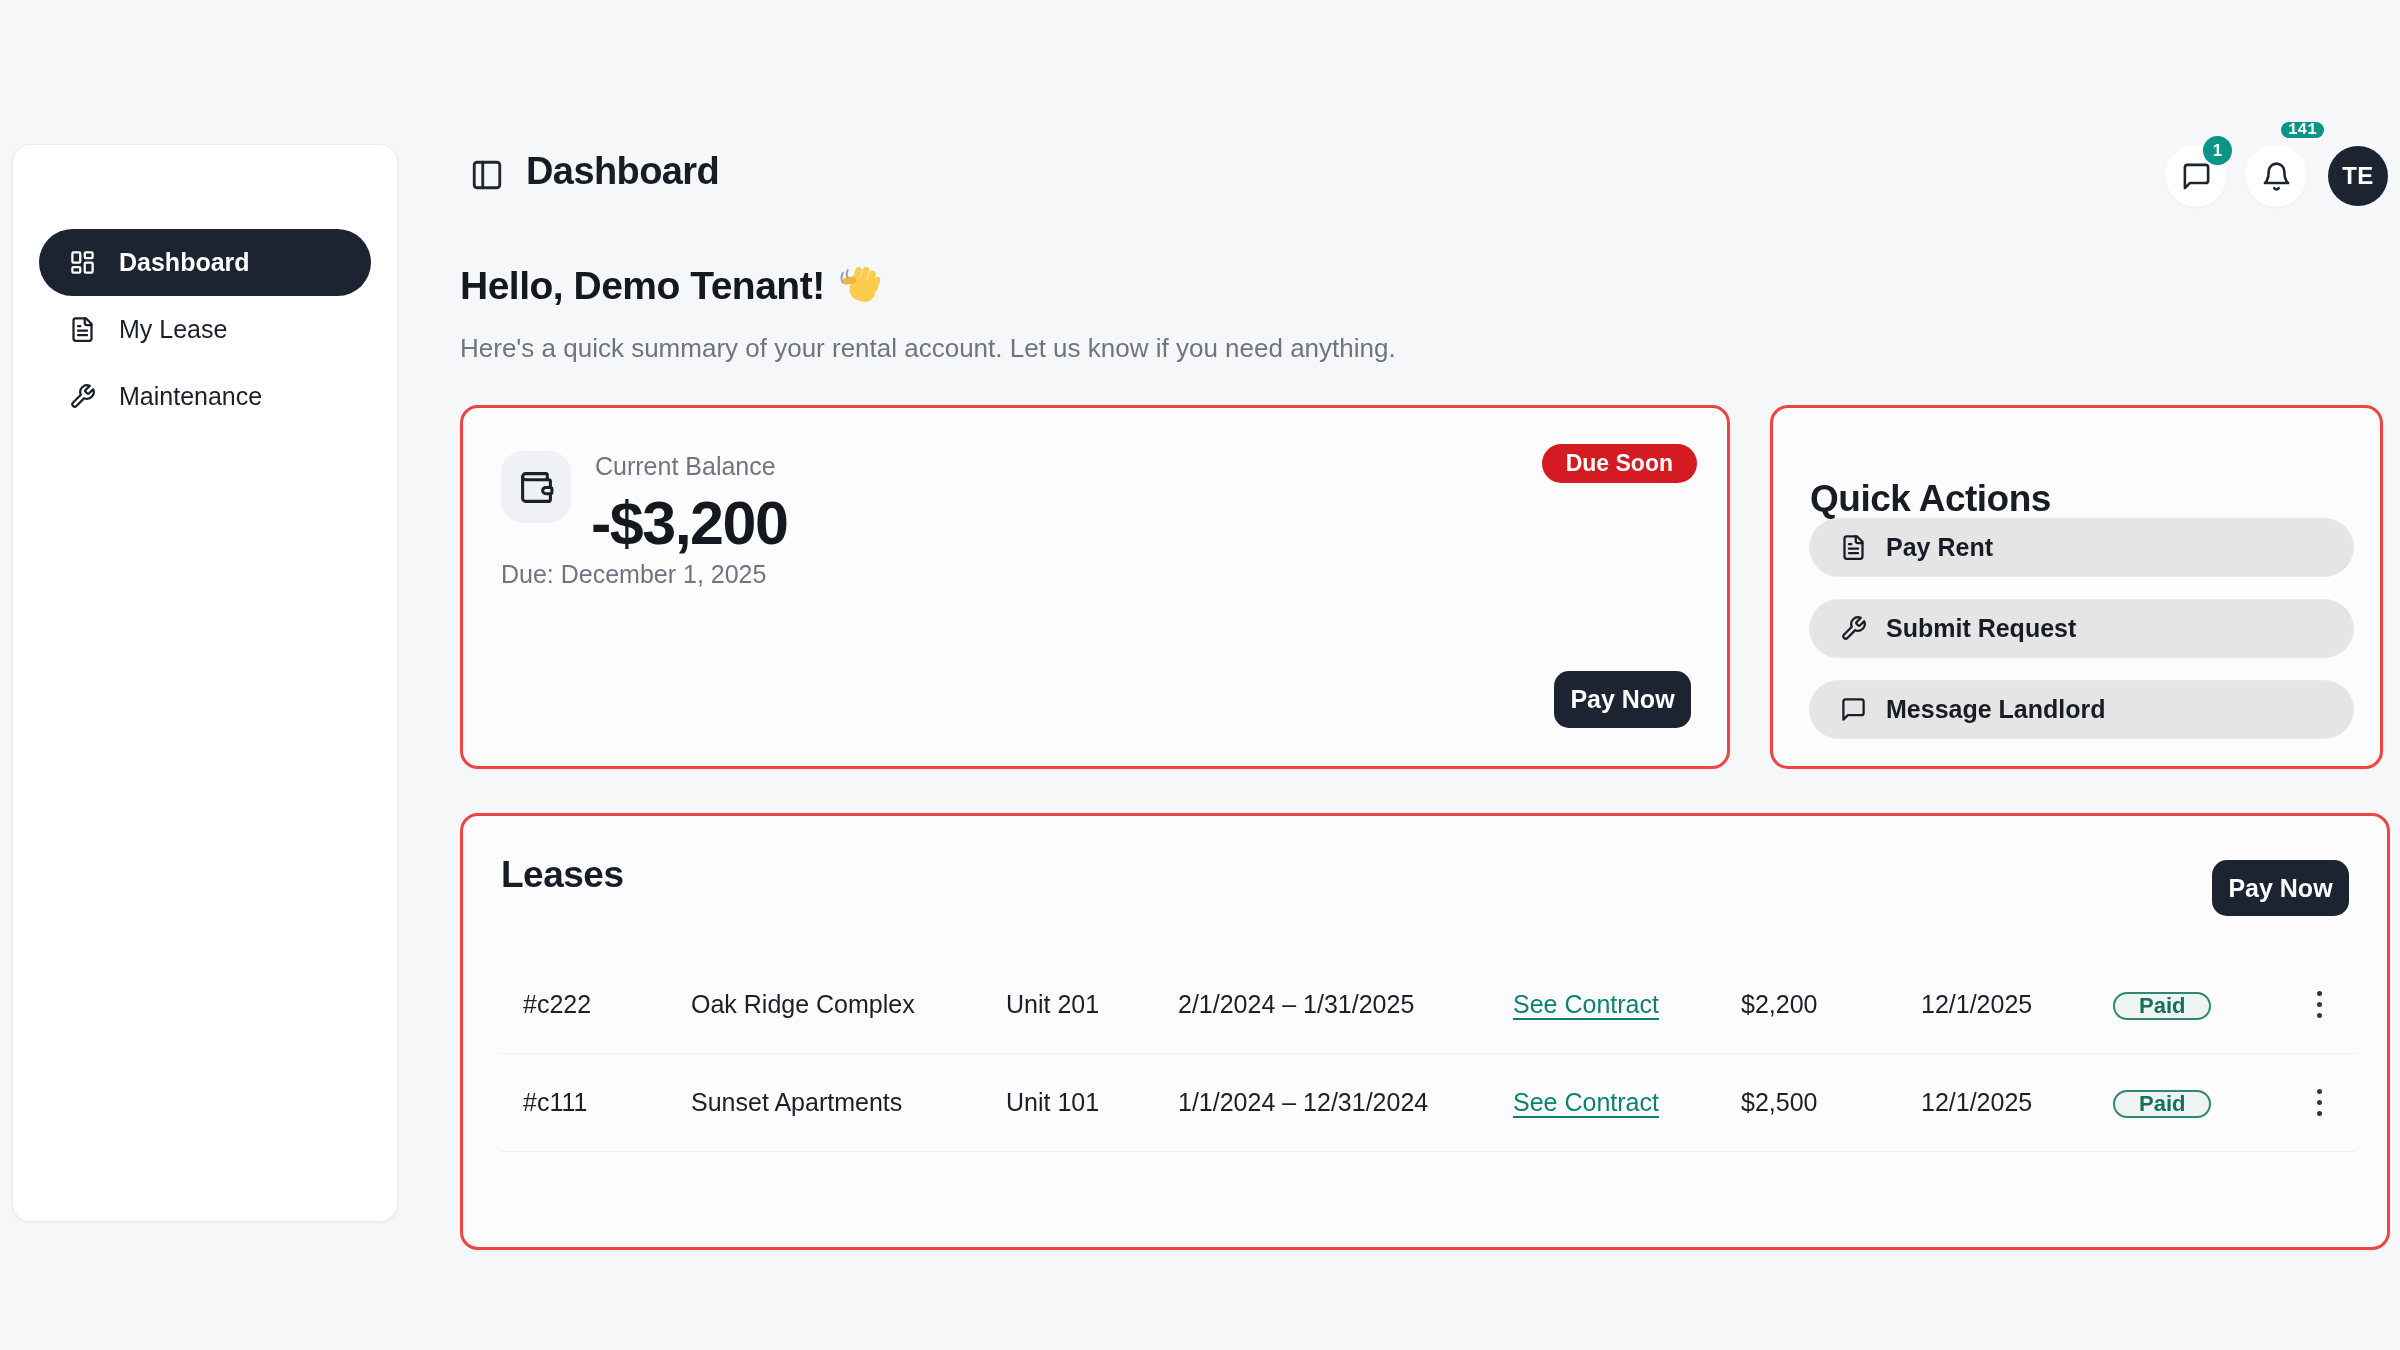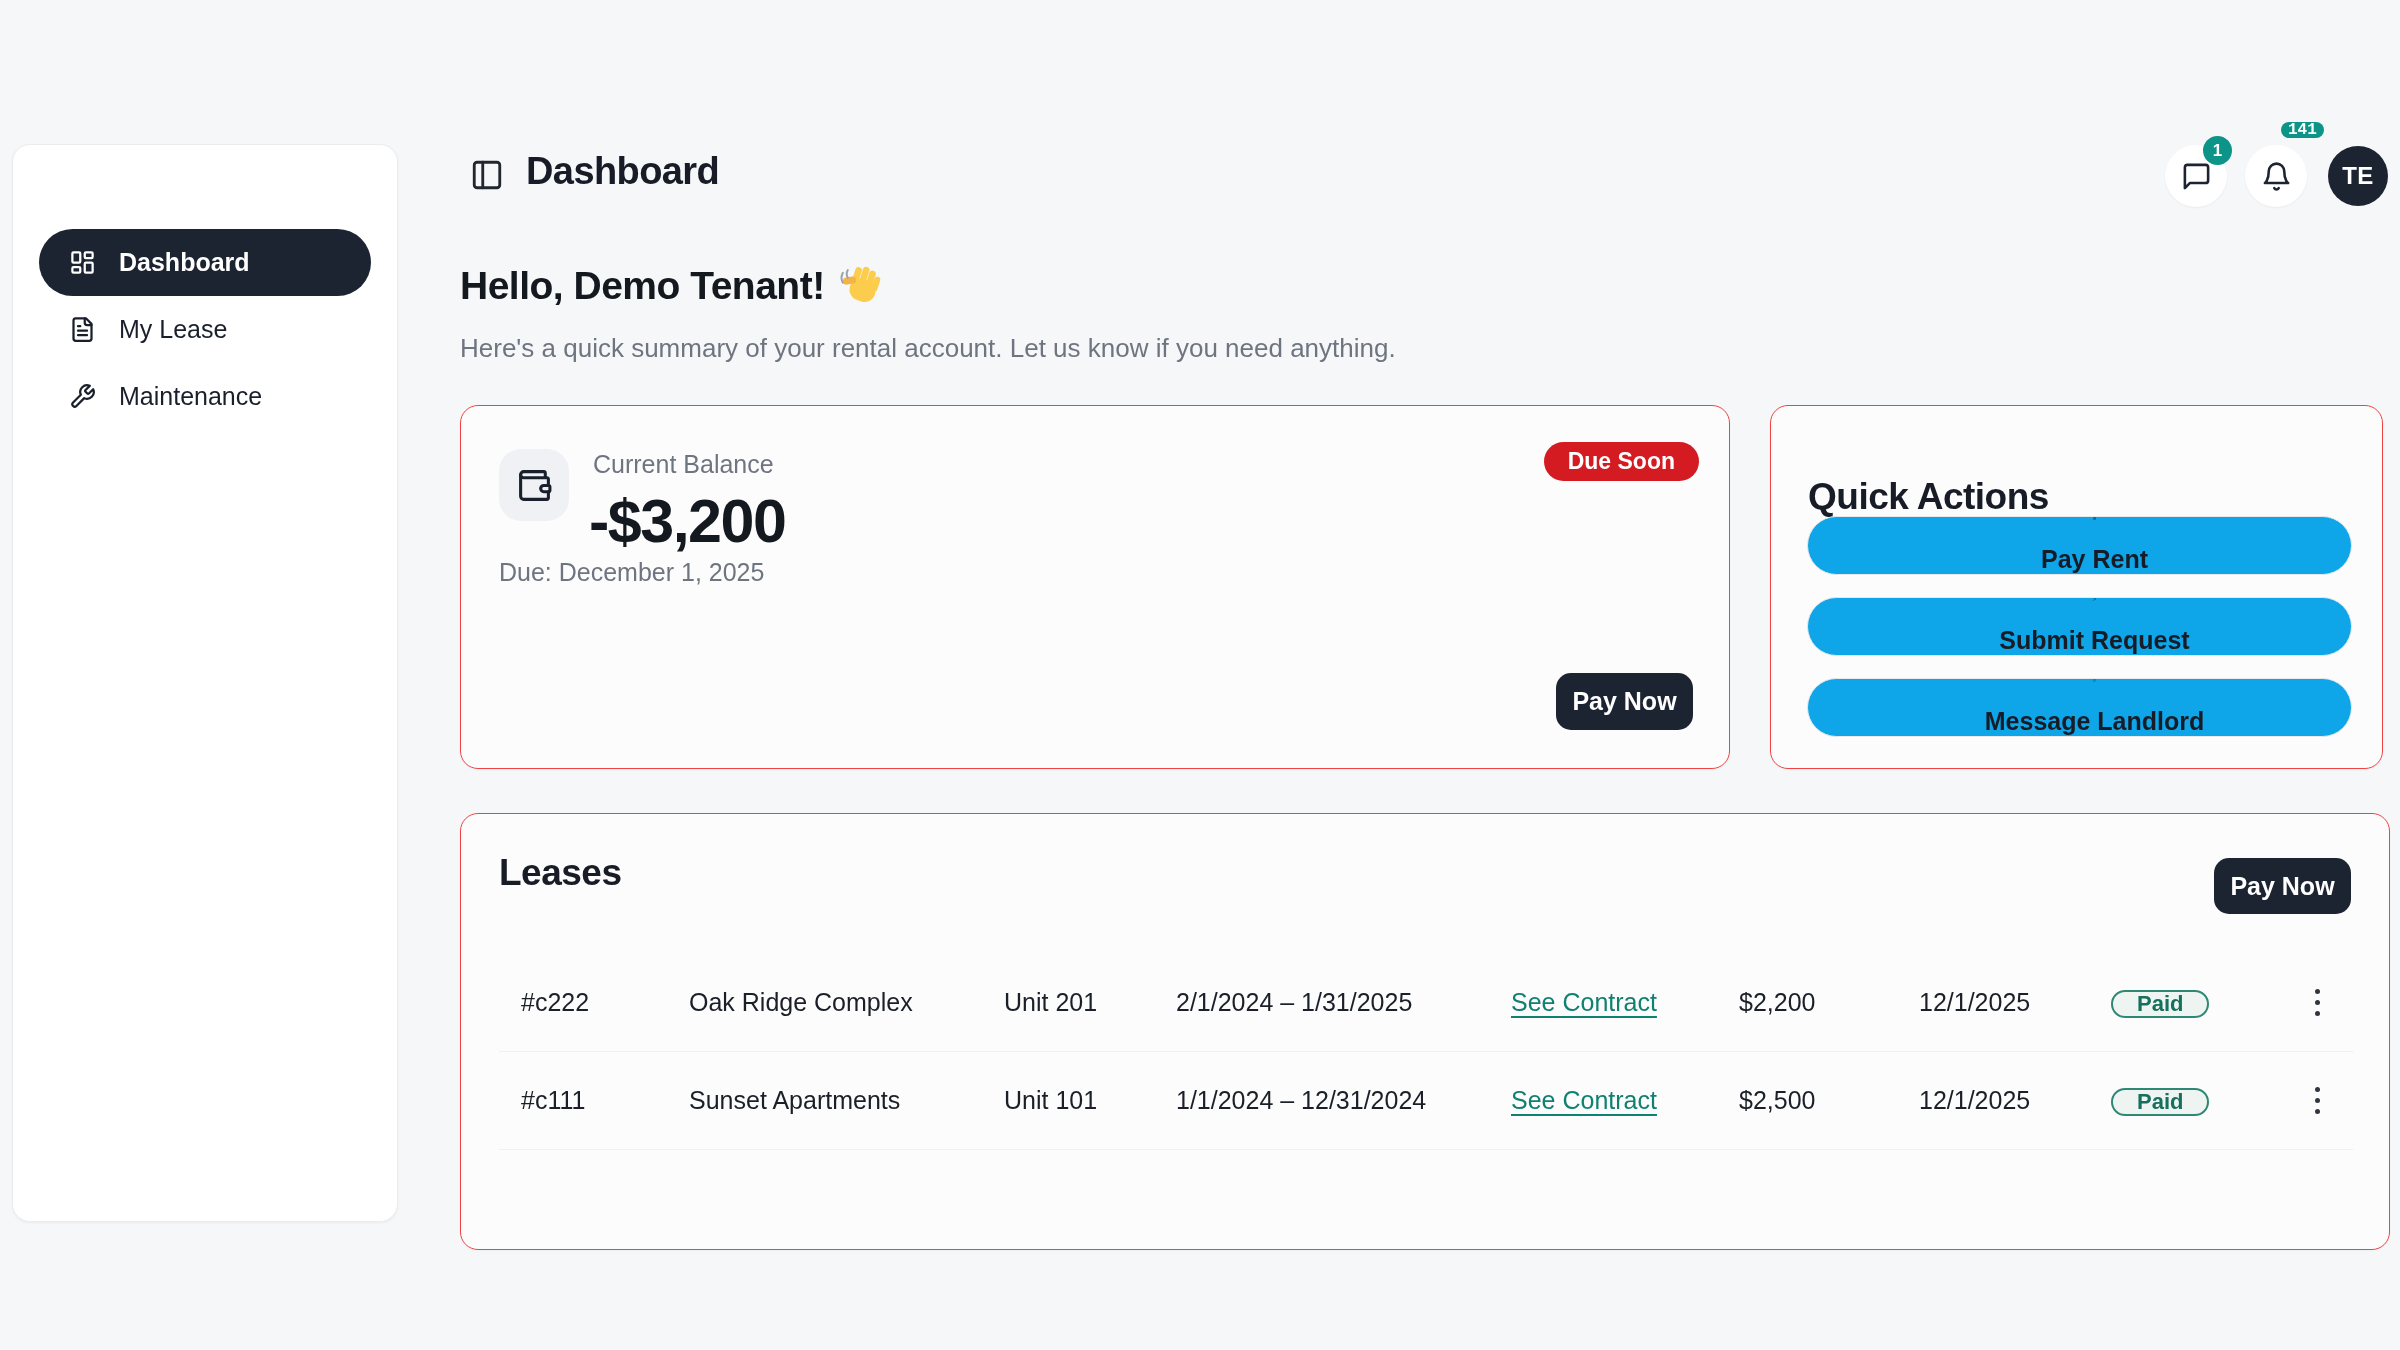--- a/index.html
+++ b/index.html
@@ -53,21 +53,21 @@
   }
 
   
   .greeting { position:absolute; left:460px; top:264px; display:flex; align-items:center; gap:14px; }
   .greeting-title { font-size:39px; font-weight:700; letter-spacing:-.5px; color:#14181f; }
   .greeting svg { width:44px; height:44px; }
   .greeting-sub { position:absolute; left:460px; top:333px; font-size:26px; color:#6f7580; }
 
   
   .card {
-    position:absolute; background:#fcfcfd; border:1px solid #ef4444; border-radius:18px;
+    position:absolute; background:#fcfcfd; border:3px solid #ef4444; border-radius:18px;
     box-shadow:0 1px 2px rgba(16,24,40,.03);
   }
   .balance-card { left:460px; top:405px; width:1270px; height:364px; }
   .balance-icon-tile {
     position:absolute; left:38px; top:43px; width:70px; height:72px; border-radius:22px;
     background:#f0f1f5; color:#1a202b; display:flex; align-items:center; justify-content:center;
   }
   .balance-icon-tile svg { width:37px; height:37px; }
   .balance-label { position:absolute; left:132px; top:44px; font-size:25px; color:#6f7580; }
   .balance-amount { position:absolute; left:128px; top:80px; font-size:61px; font-weight:700; letter-spacing:-1.5px; color:#14181f; }
@@ -80,23 +80,23 @@
     background:#1d2431; color:#fff; border:none; border-radius:15px;
     font-family:inherit; font-size:25px; font-weight:600;
     display:flex; align-items:center; justify-content:center; cursor:pointer;
   }
   .balance-pay { position:absolute; right:36px; bottom:38px; width:137px; height:57px; }
 
   .qa-card { left:1770px; top:405px; width:613px; height:364px; }
   .qa-title { position:absolute; left:37px; top:30px; font-size:37px; font-weight:700; letter-spacing:-.5px;margin-top:40px; }
   .qa-list { position:absolute; left:36px; top:110px; width:545px; display:flex; flex-direction:column; gap:22px; }
   .qa-btn {
-    height:59px; border:1px solid #e7e9ed; border-radius:30px; background:#0ea5e9;
-    display:flex; align-items:center; gap:25px; padding-left:30px;
-    font-family:inherit; font-size:25px; font-weight:600; color:#171c26; cursor:pointer;flex-direction:column;
+    height:59px; border:1px solid #e7e9ed; border-radius:30px; background:#e5e5e5;
+    display:flex; align-items:center; gap:19px; padding-left:30px;
+    font-family:inherit; font-size:25px; font-weight:600; color:#171c26; cursor:pointer;
   }
   .qa-btn svg { width:27px; height:27px; }
 
   
   .leases-card { left:460px; top:813px; width:1930px; height:437px; }
   .leases-title { position:absolute; left:38px; top:38px; font-size:37px; font-weight:700; letter-spacing:-.5px; }
   .leases-pay { position:absolute; right:38px; top:44px; width:137px; height:56px; }
   .lease-table { position:absolute; left:38px; top:140px; width:1854px; }
   .thead, .trow {
     display:grid; grid-template-columns:168px 315px 172px 335px 228px 180px 192px 170px 1fr;

